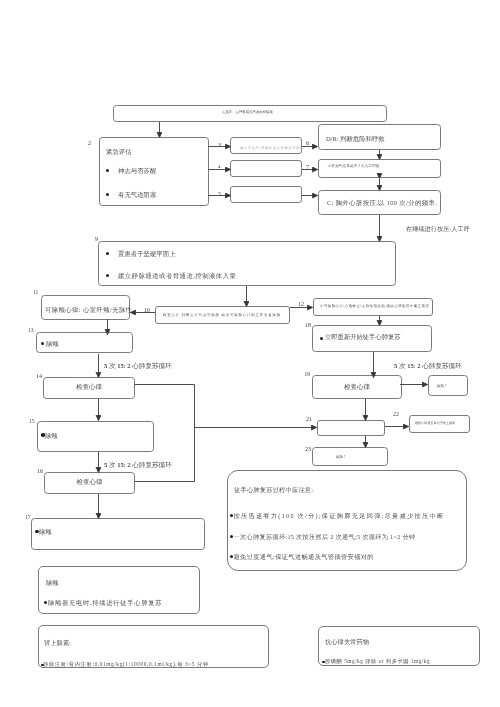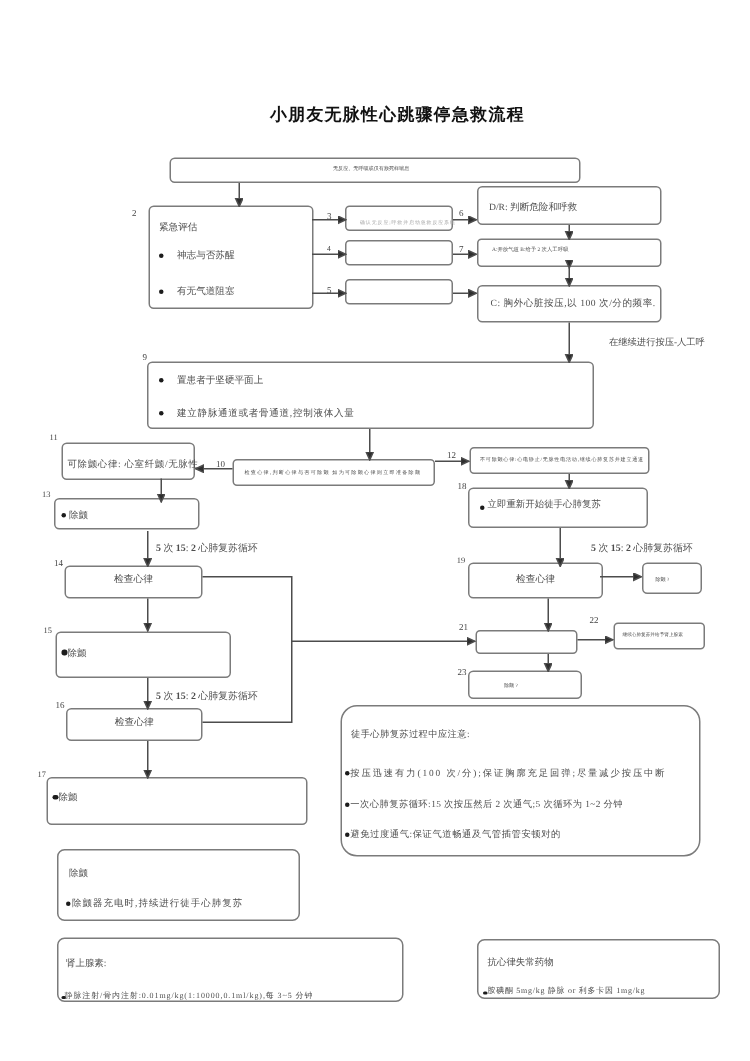--- a/index.html
+++ b/index.html
@@ -15,21 +15,20 @@
   .txt{position:absolute;white-space:nowrap;line-height:1;color:#4e4e4e;}
   .ctr{text-align:center;}
   .bul{position:absolute;border-radius:50%;background:#1c1c1c;}
   svg#ar{position:absolute;left:0;top:0;width:500px;height:707px;}
   svg#ar path,svg#ar line{stroke:#4d4d4d;}
 </style>
 </head>
 <body>
 
 <div id="stage">
-<div class="title" style="left:180px;top:69px;font-size:11.2px;letter-spacing:0.95px;">小朋友无脉性心跳骤停急救流程</div>
 <div class="box" style="left:113px;top:105px;width:274px;height:17px;border-radius:3.5px;"></div>
 <div class="txt" style="left:222px;top:111px;font-size:3.4px;">无反应、无呼吸或仅有濒死样喘息</div>
 <div class="num" style="left:88px;top:140px;font-size:6px;">2</div>
 <div class="box" style="left:99px;top:137px;width:110px;height:69px;border-radius:3.5px;"></div>
 <div class="txt" style="left:106px;top:149px;font-size:6.4px;">紧急评估</div>
 <div class="bul" style="left:106px;top:168.5px;width:3.2px;height:3.2px;"></div>
 <div class="txt" style="left:118px;top:168px;font-size:6.4px;">神志与否苏醒</div>
 <div class="bul" style="left:106px;top:192.5px;width:3.2px;height:3.2px;"></div>
 <div class="txt" style="left:118px;top:192px;font-size:6.4px;">有无气道阻塞</div>
 <div class="box" style="left:230px;top:137px;width:72px;height:17px;border-radius:3px;"></div>

